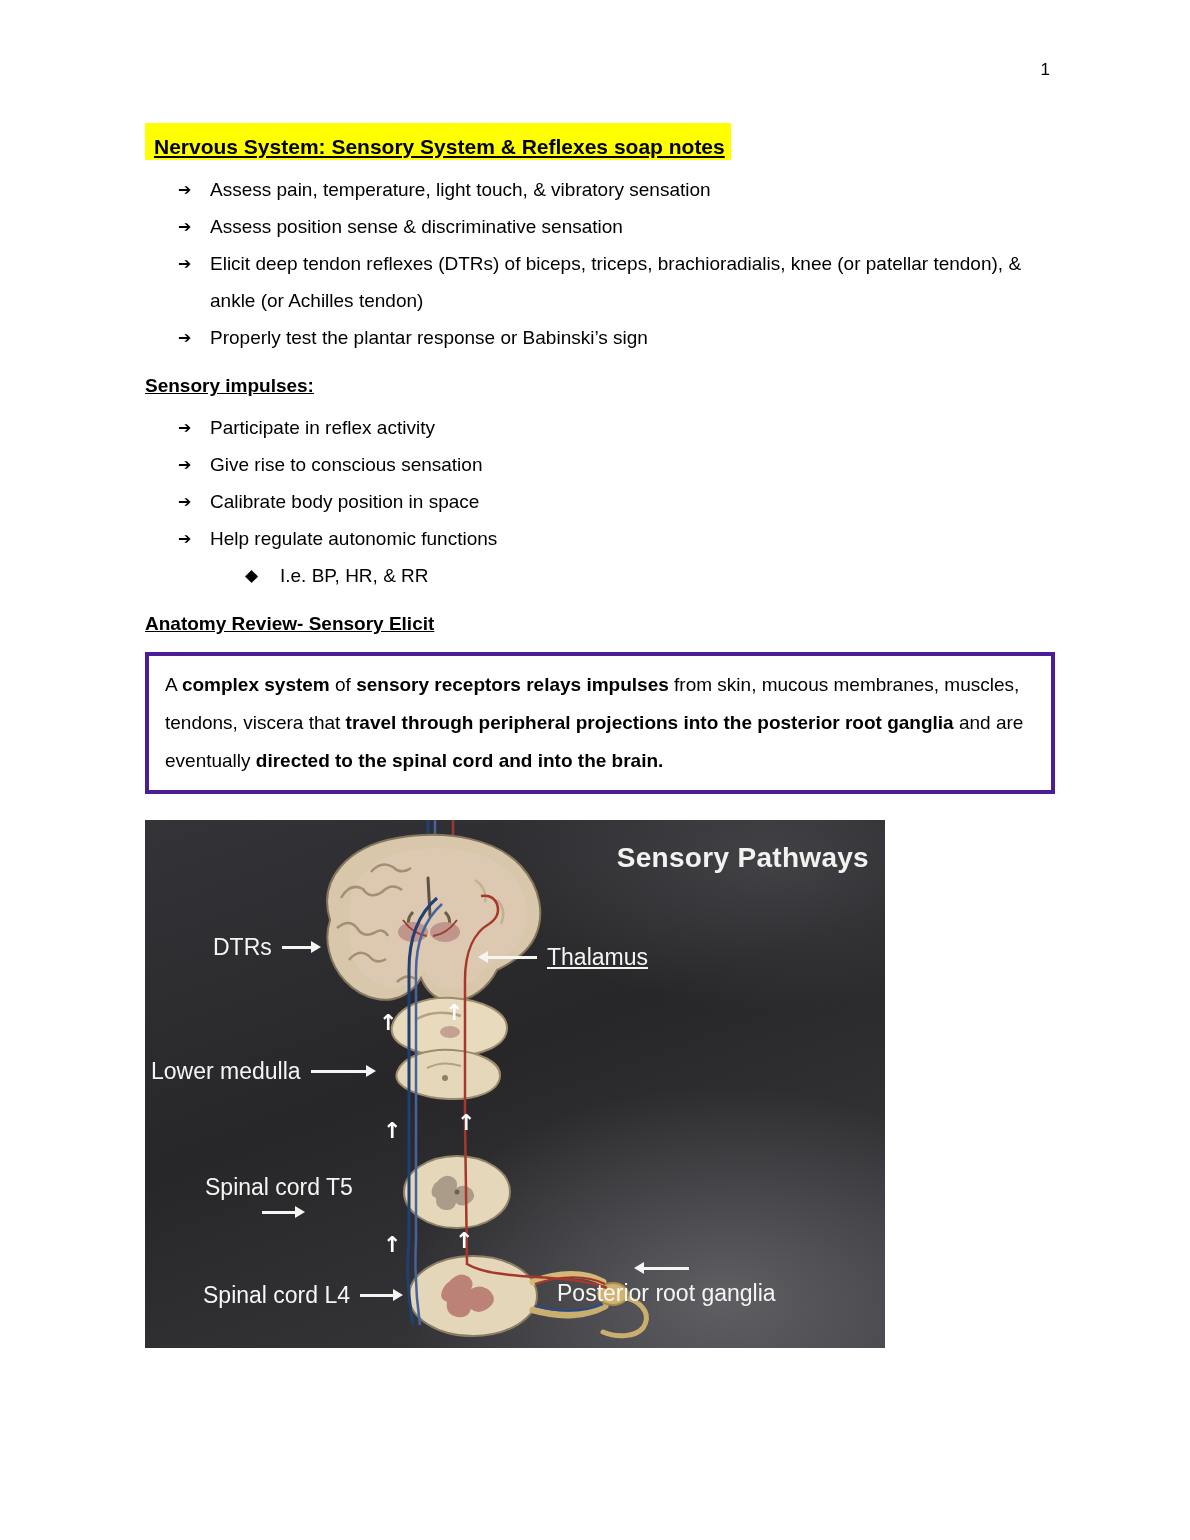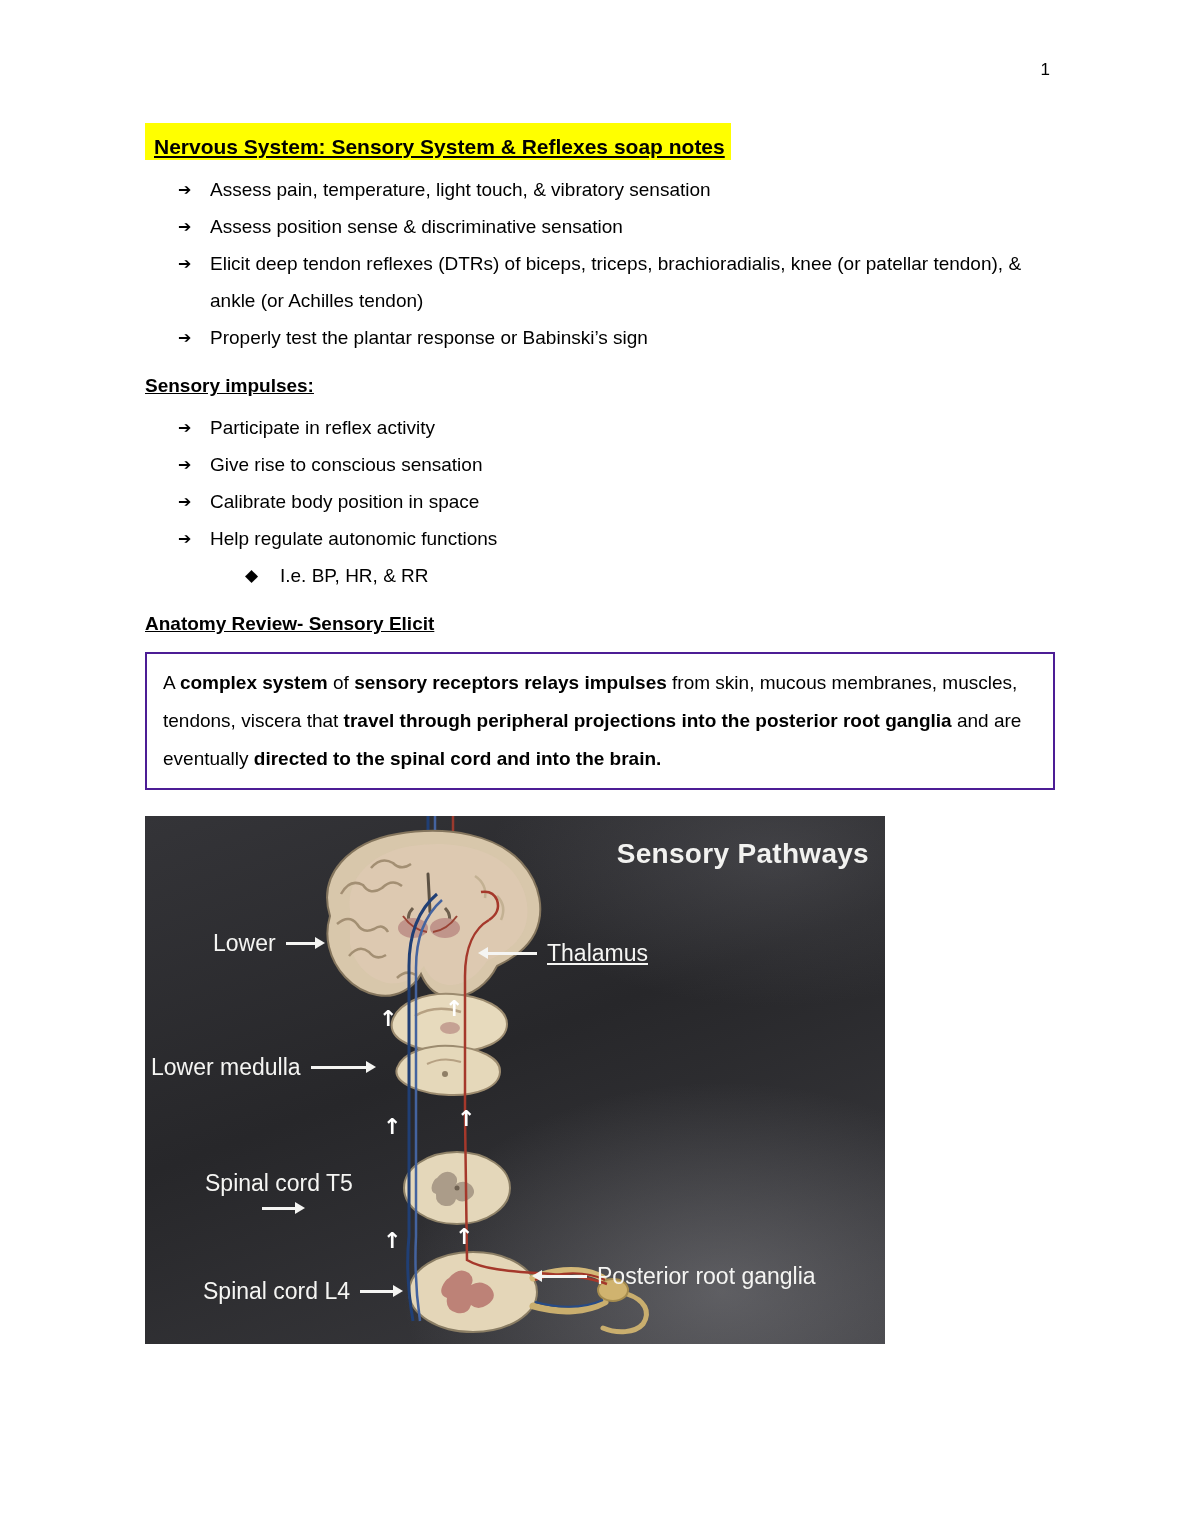--- a/index.html
+++ b/index.html
@@ -40,21 +40,21 @@
     text-decoration: underline;
     margin-top: 16px;
   }
   .list { margin-top: 9px; padding-left: 33px; }
   .li { display: flex; font-size: 19px; line-height: 37px; }
   .li .marker { flex: 0 0 32px; font-size: 16px; }
   .li .li-text { flex: 1 1 auto; max-width: 840px; }
   .li.sub { padding-left: 67px; }
   .li.sub .marker { flex: 0 0 35px; font-size: 17px; }
   .info-box {
-    border: 2px solid #4c1d95;
+    border: 4px solid #4c1d95;
     margin-top: 14px;
     padding: 10px 16px;
     font-size: 19px;
     line-height: 38px;
   }
   .info-box .b { font-weight: 700; }
   .figure {
     position: relative;
     width: 740px;
     height: 528px;
@@ -107,21 +107,21 @@
     top: -5px;
     border-right: 10px solid #f5f5f3;
     border-top: 6px solid transparent;
     border-bottom: 6px solid transparent;
   }
   .lbl-brain   { left: 68px;  top: 114px; }
   .lbl-thal    { left: 342px; top: 124px; text-decoration: underline; }
   .lbl-medulla { left: 6px;   top: 238px; }
   .lbl-t5      { left: 60px;  top: 354px; flex-direction: column; }
   .lbl-l4      { left: 58px;  top: 462px; justify-content: space-between; }
-  .lbl-prg     { left: 396px; top: 447px; }
+  .lbl-prg     { left: 412px; top: 447px; flex-direction: column; }
 </style>
 </head>
 <body>
 
 <div class="page-number">1</div>
 
 <div class="content">
 
   <h1 class="title"><span class="hl">Nervous System: Sensory System &amp; Reflexes soap notes</span></h1>
 
@@ -249,21 +249,21 @@
         <text x="238" y="318">↑</text>
         <text x="312" y="310">↑</text>
         <text x="238" y="432">↑</text>
         <text x="310" y="428">↑</text>
       </g>
     </svg>
 
     <div class="fig-title">Sensory Pathways</div>
 
     <div class="fig-label lbl-brain">
-      <span>Lower</span>
+      <span>DTRs</span>
       <span class="harrow r" style="width:30px"></span>
     </div>
 
     <div class="fig-label lbl-thal">
       <span class="harrow l" style="width:50px"></span>
       <span>Thalamus</span>
     </div>
 
     <div class="fig-label lbl-medulla">
       <span>Lower medulla</span>

